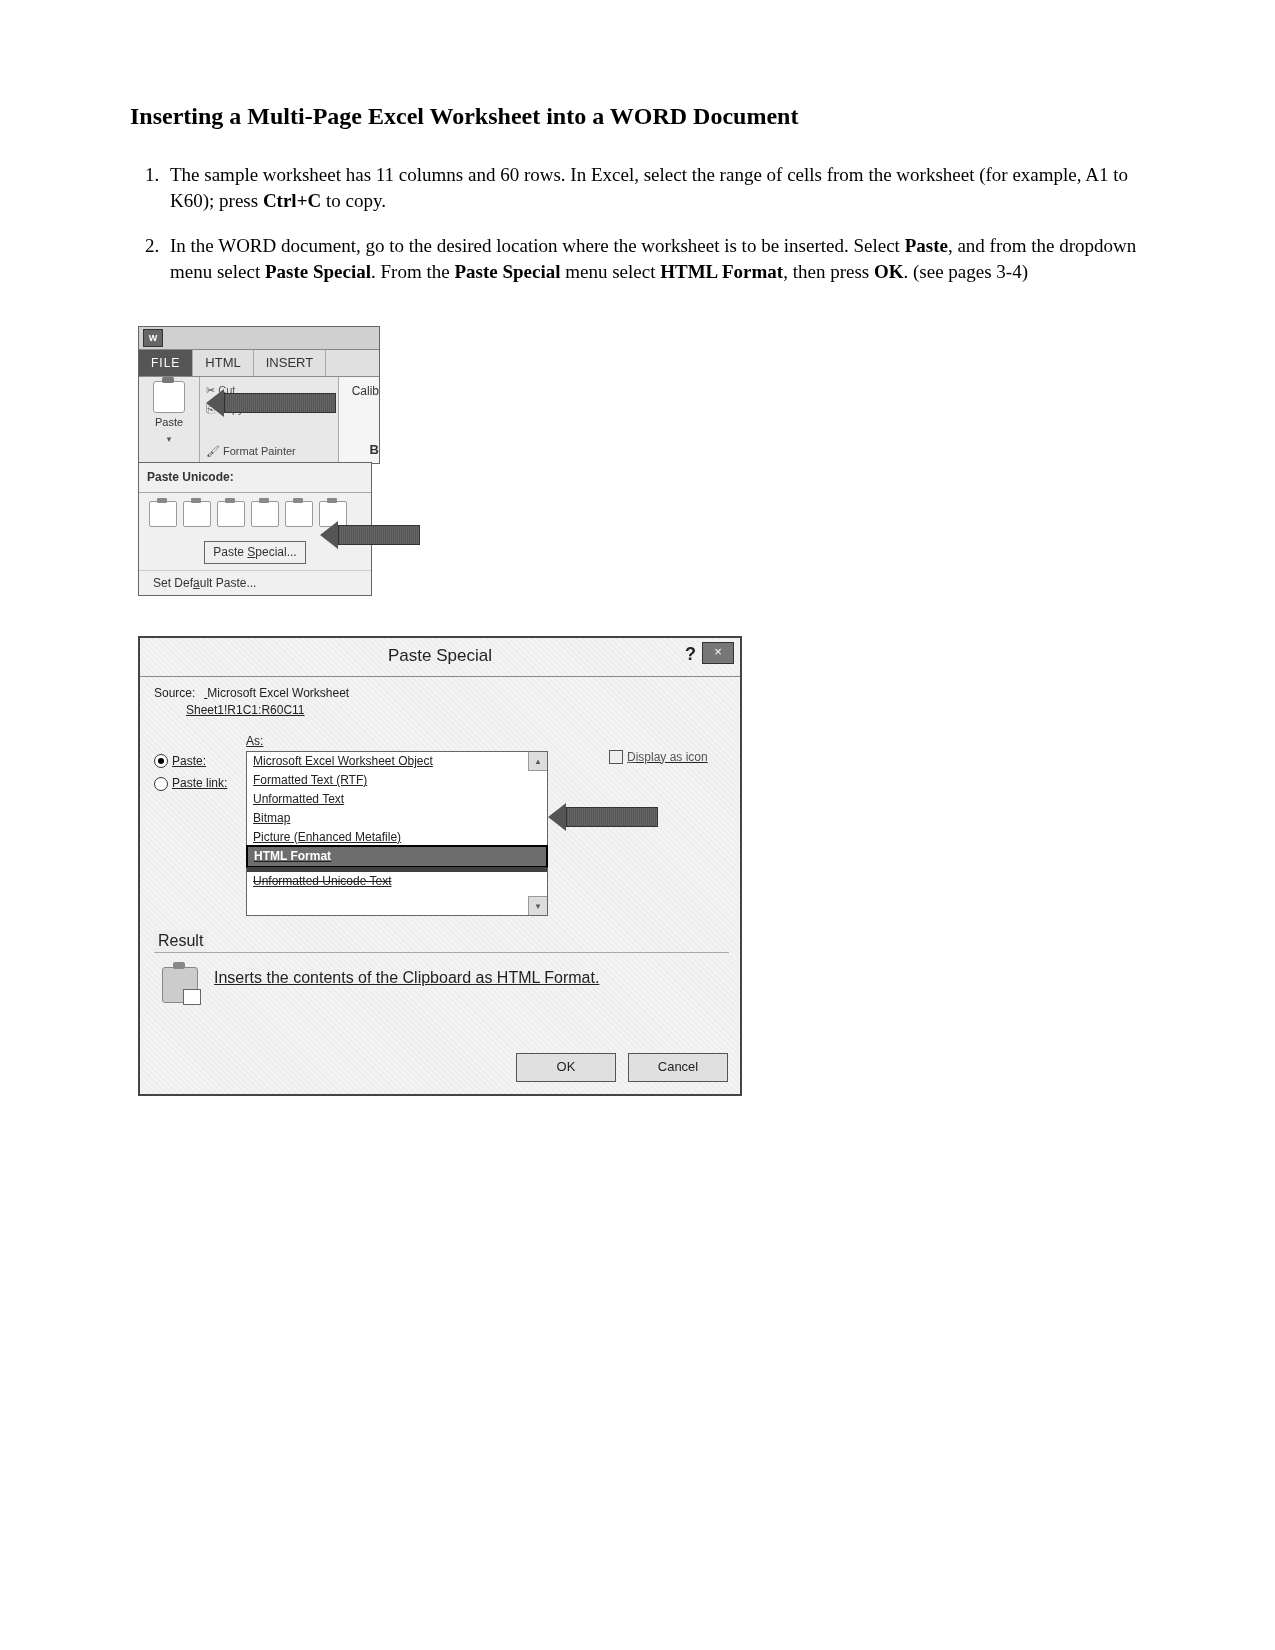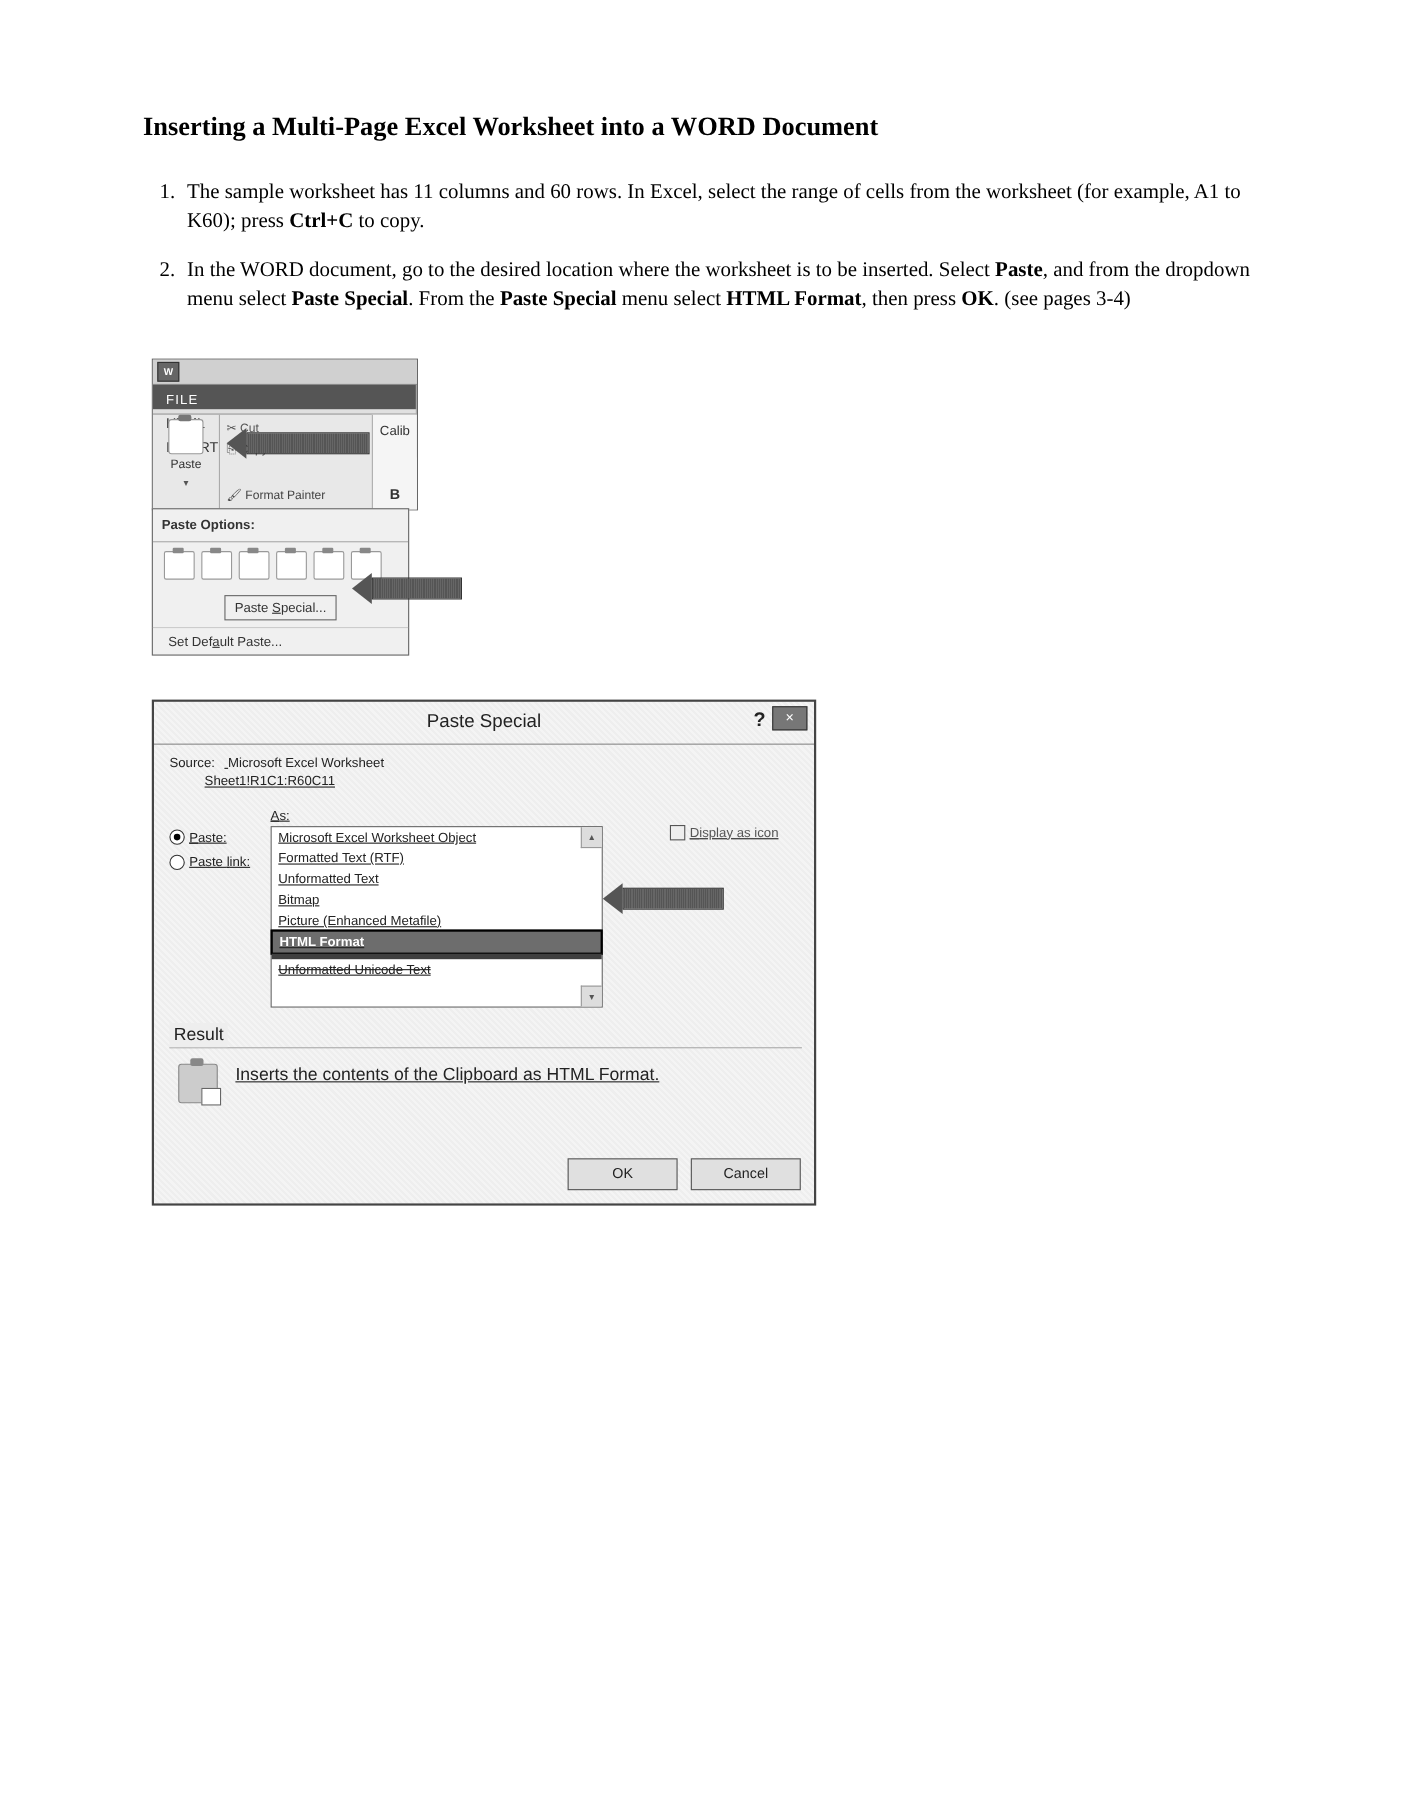--- a/index.html
+++ b/index.html
@@ -64,21 +64,20 @@
     display: flex;
     align-items: center;
     justify-content: center;
     font-weight: bold;
   }
   .tabs-row {
     display: flex;
     height: 26px;
     background: #e0e0e0;
     border-bottom: 1px solid #888;
-    flex-direction: column;
   }
   .tab {
     padding: 4px 12px 0 12px;
     font-size: 13px;
     color: #333;
     border-right: 1px solid #aaa;
   }
   .tab.file {
     background: #555;
     color: #fff;
@@ -133,21 +132,21 @@
     color: #444;
   }
   .font-box {
     position: absolute;
     right: 0; top: 0;
     width: 40px;
     height: 86px;
     background: #f5f5f5;
     border-left: 1px solid #aaa;
     font-size: 12px;
-    text-align: center;
+    text-align: right;
   }
   .font-box .fname { padding-top: 6px; }
   .font-box .bold {
     position: absolute;
     bottom: 4px; left: 0; right: 0;
     font-weight: bold;
     font-size: 13px;
   }
   .big-arrow {
     position: absolute;
@@ -441,21 +440,21 @@
       </div>
     </div>
   </div>
 
   <div class="big-arrow left fig1-arrow1">
     <div class="head"></div>
       <div class="shaft"></div>
   </div>
 
   <div class="dropdown">
-    <div class="dd-header">Paste Options:</div>
+    <div class="dd-header">Paste Unicode:</div>
     <div class="dd-icons">
       <div class="ico"></div>
       <div class="ico"></div>
       <div class="ico"></div>
       <div class="ico"></div>
       <div class="ico"></div>
       <div class="ico"></div>
     </div>
     <div class="dd-center">
       <span class="dd-item boxed">Paste <u class="mn">S</u>pecial...</span>

